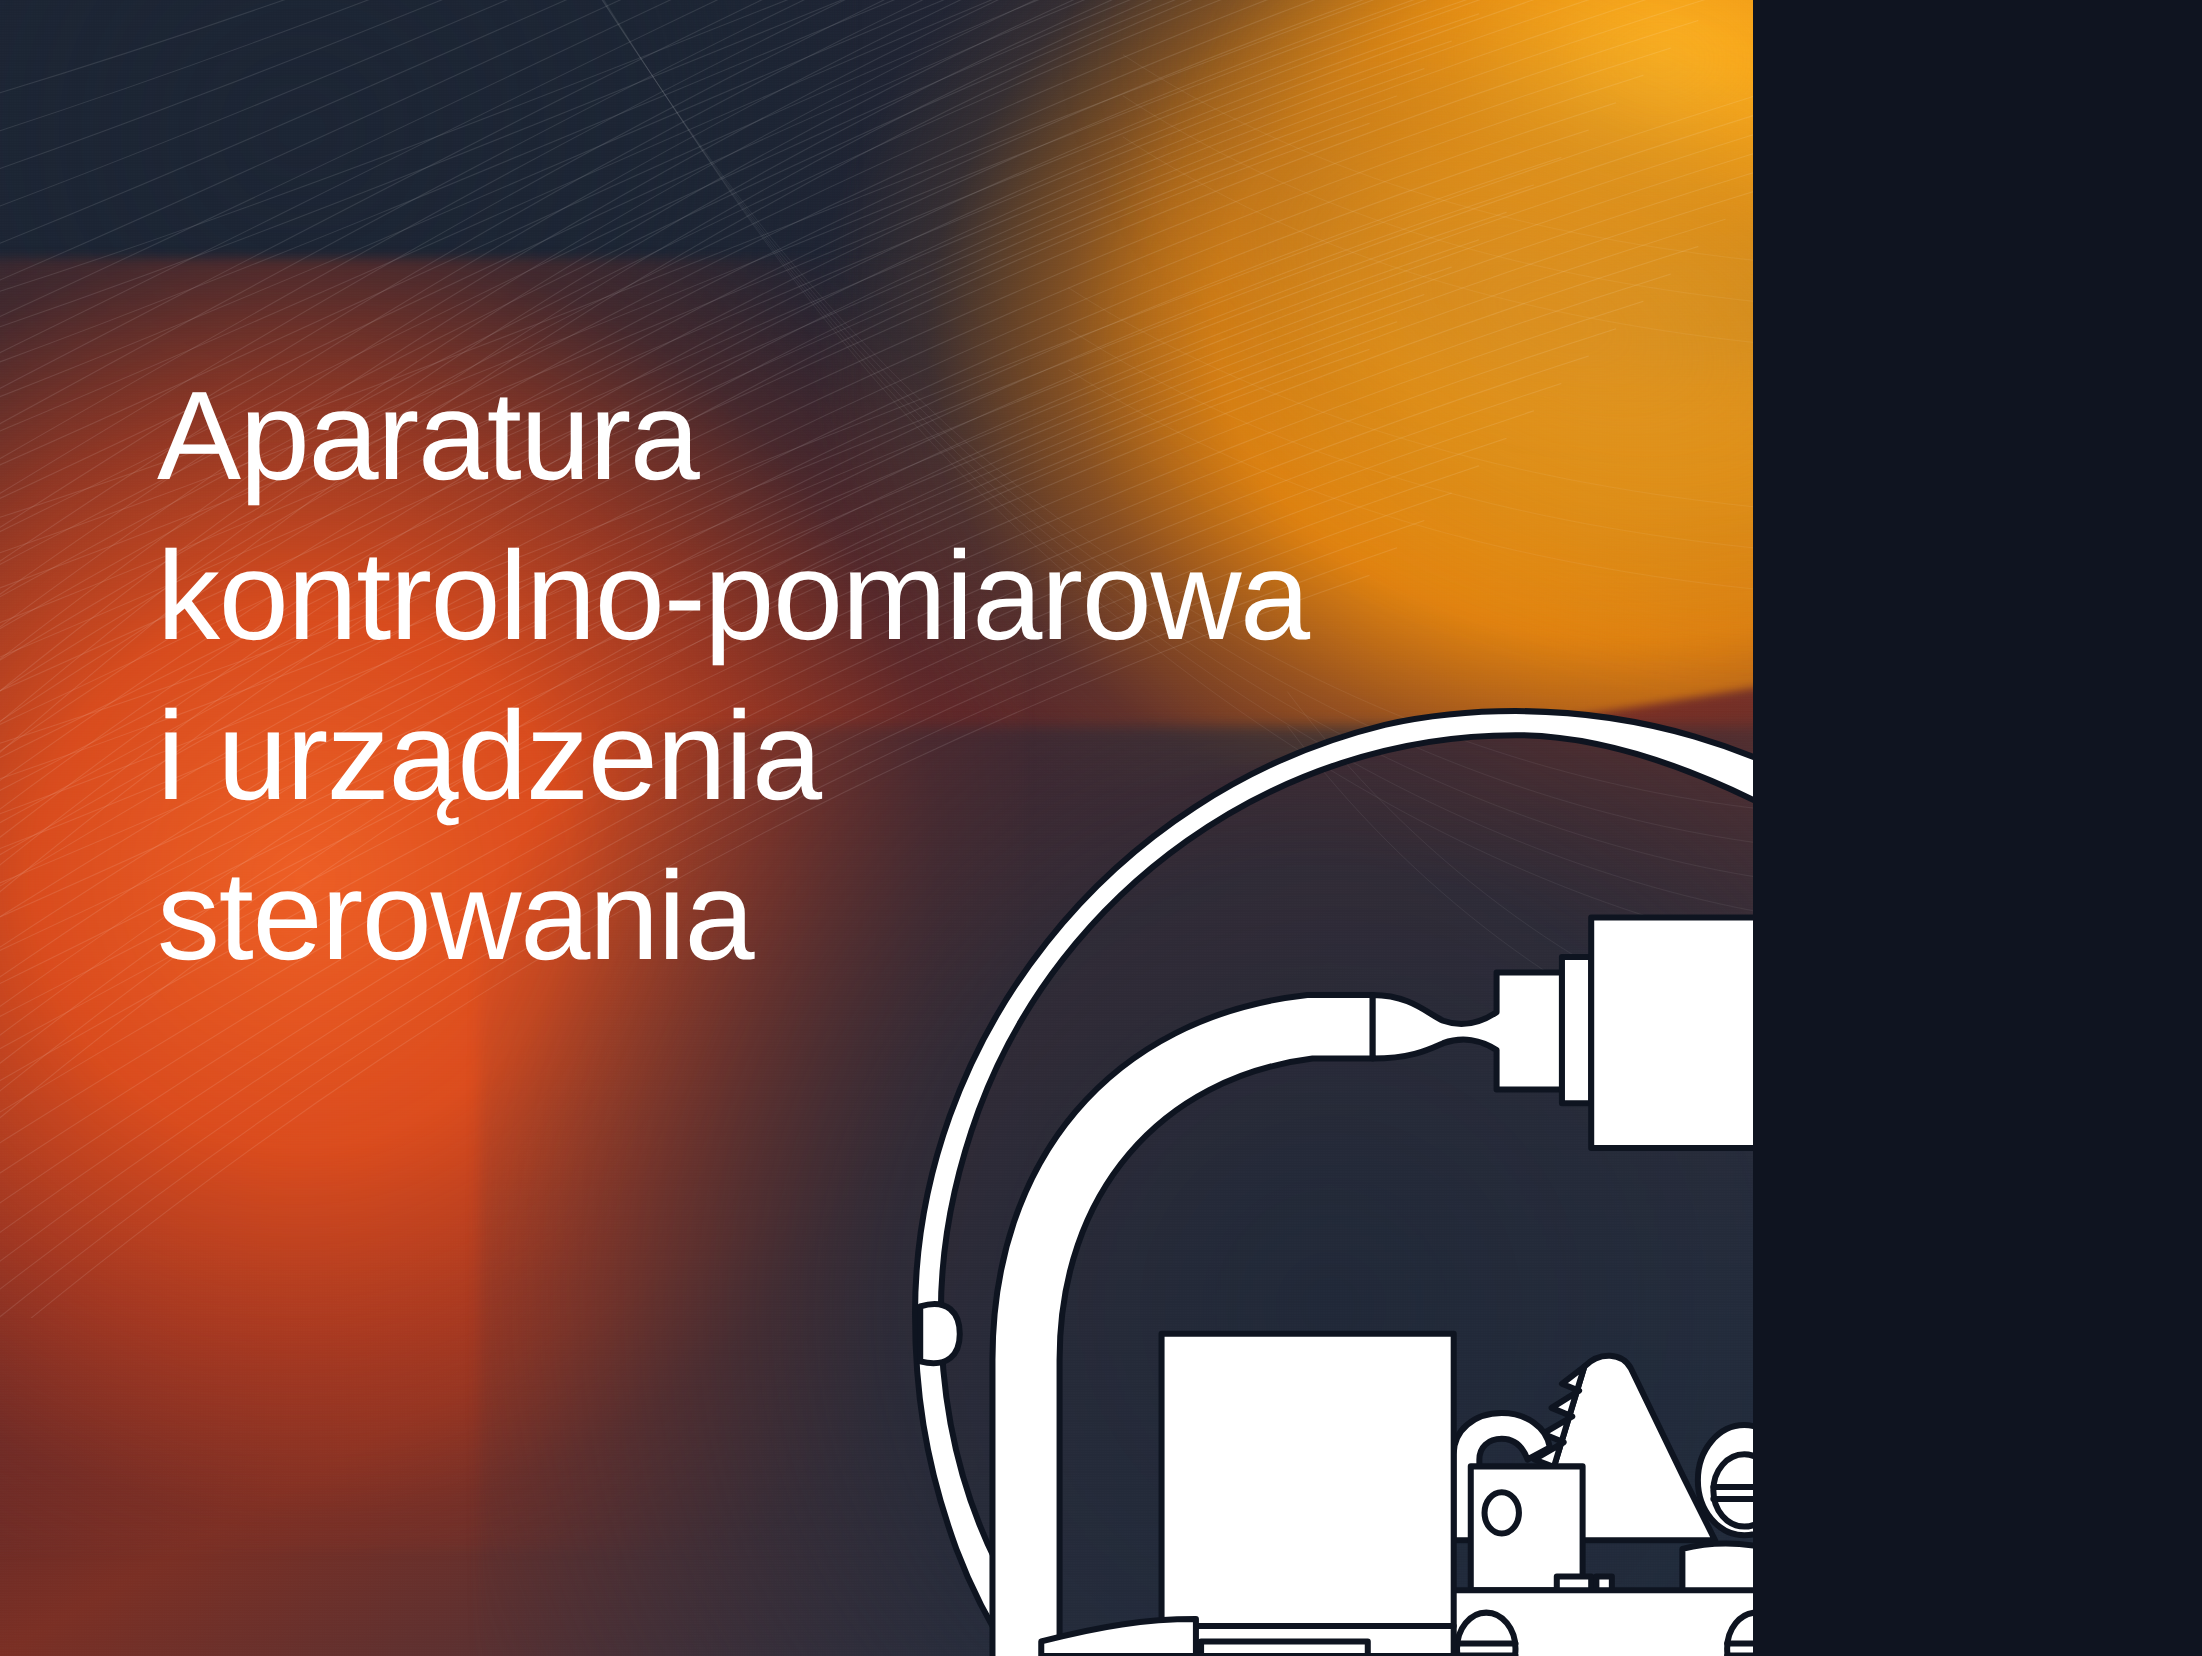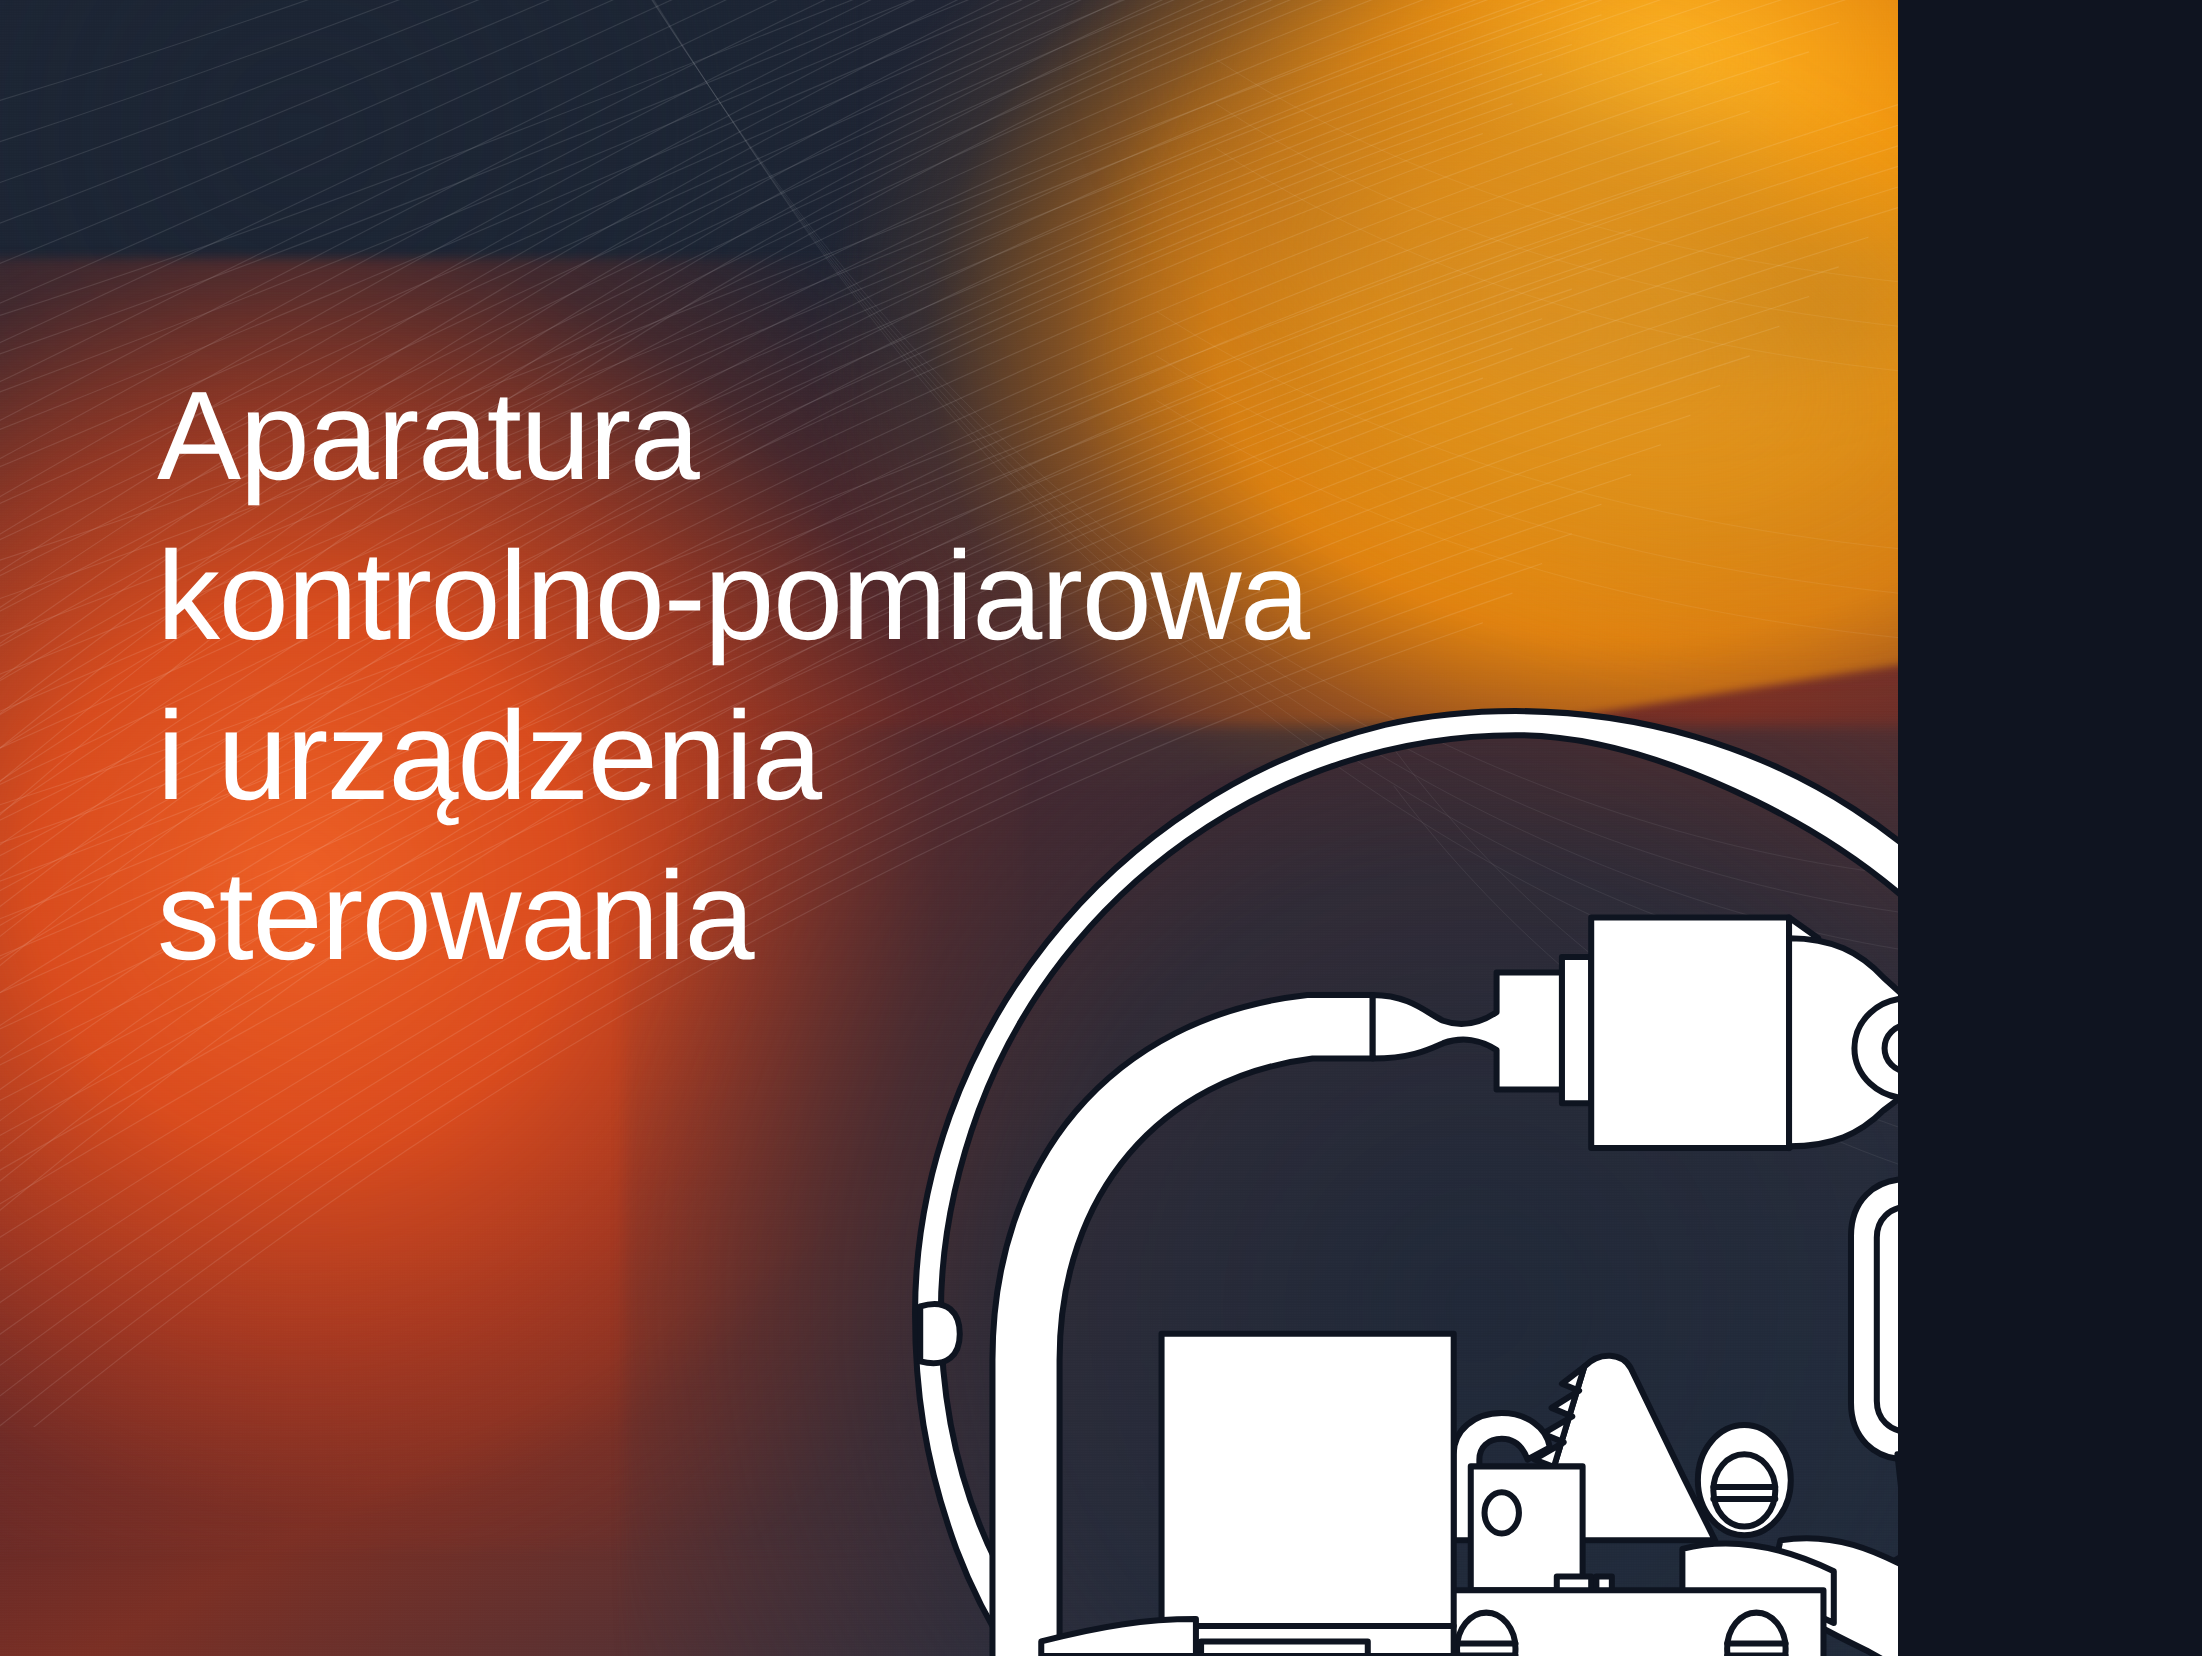--- a/index.html
+++ b/index.html
@@ -1,18 +1,18 @@
 <!DOCTYPE html>
 <html style="font-size:13.8px"><head>
 <meta charset="utf-8">
 <style>
   html,body{margin:0;padding:0;background:#0f1420;}
   #stage{
     position:relative;
-    width:1898px;height:1656px;
+    width:1753px;height:1656px;
     overflow:hidden;
     background:#0c4a6e;
     font-family:"Liberation Sans","DejaVu Sans",sans-serif;
   }
 
   
   .bg-base{
     position:absolute;inset:0;
     background:
       radial-gradient(120% 90% at 12% 4%,   #1b2433 0%, #1b2433 22%, rgba(27,36,51,0) 58%),

